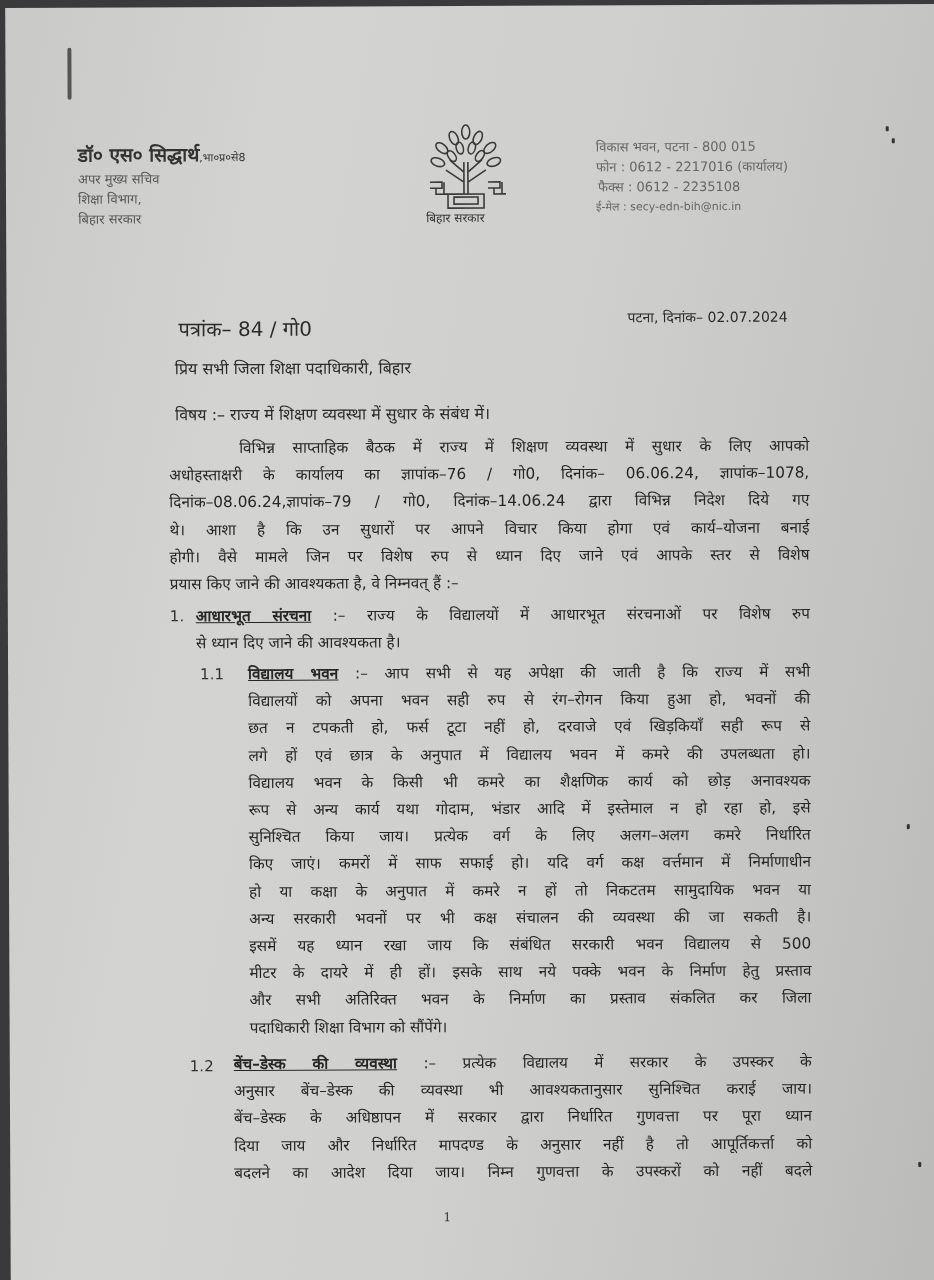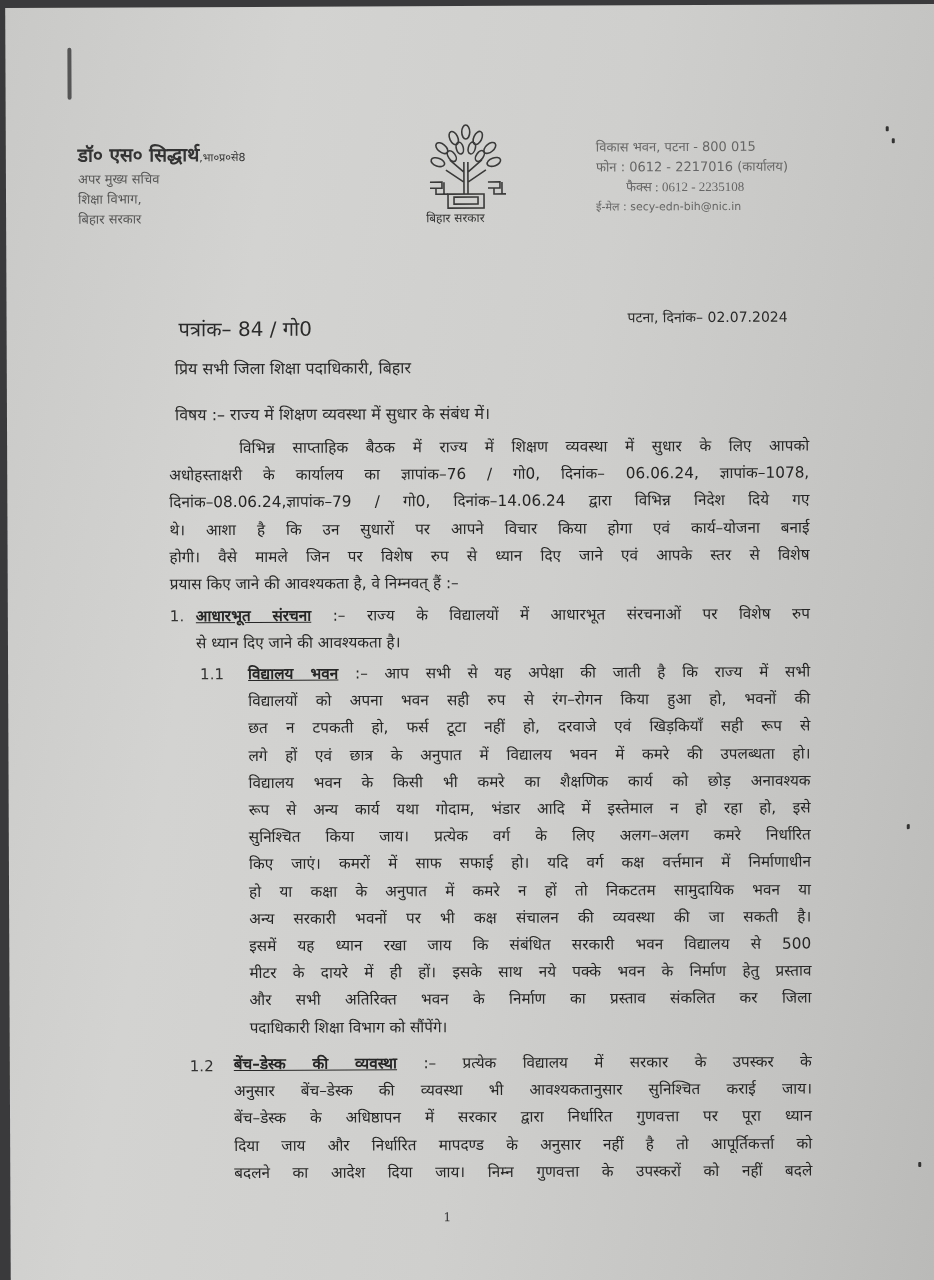--- a/index.html
+++ b/index.html
@@ -68,21 +68,21 @@
       <path d="M6 60 h12 v6 h-6 v6 h12 M6 66 h6 M20 60 v12"></path>
       <path d="M64 60 h12 v6 h-6 v6 h12 M64 66 h6 M78 60 v12"></path>
       <rect x="24" y="72" width="36" height="14"></rect>
       <rect x="30" y="75" width="24" height="7"></rect>
     </g>
   </svg>
   <div class="txt logo-label">बिहार सरकार</div>
 
   <div class="txt addr" style="left:590px;top:132px;">विकास भवन, पटना - 800 015</div>
   <div class="txt addr" style="left:590px;top:152px;">फोन : 0612 - 2217016 (कार्यालय)</div>
-  <div class="txt addr" style="left:620px;top:172px;font-family:Liberation Serif, serif;">फैक्स : 0612 - 2235108</div>
+  <div class="txt addr" style="left:592px;top:172px;">फैक्स : 0612 - 2235108</div>
   <div class="txt addr" style="left:590px;top:193px;font-size:11px;">ई-मेल : secy-edn-bih@nic.in</div>
 
   <div class="mark" style="left:880px;top:122px;"></div>
   <div class="mark" style="left:886px;top:134px;"></div>
 
   <div class="txt ref">पत्रांक– 84 / गो0</div>
   <div class="txt date">पटना, दिनांक– 02.07.2024</div>
 
   <div class="txt salute">प्रिय सभी जिला शिक्षा पदाधिकारी, बिहार</div>
   <div class="txt subject">विषय :–   राज्य में शिक्षण व्यवस्था में सुधार के संबंध में।</div>

